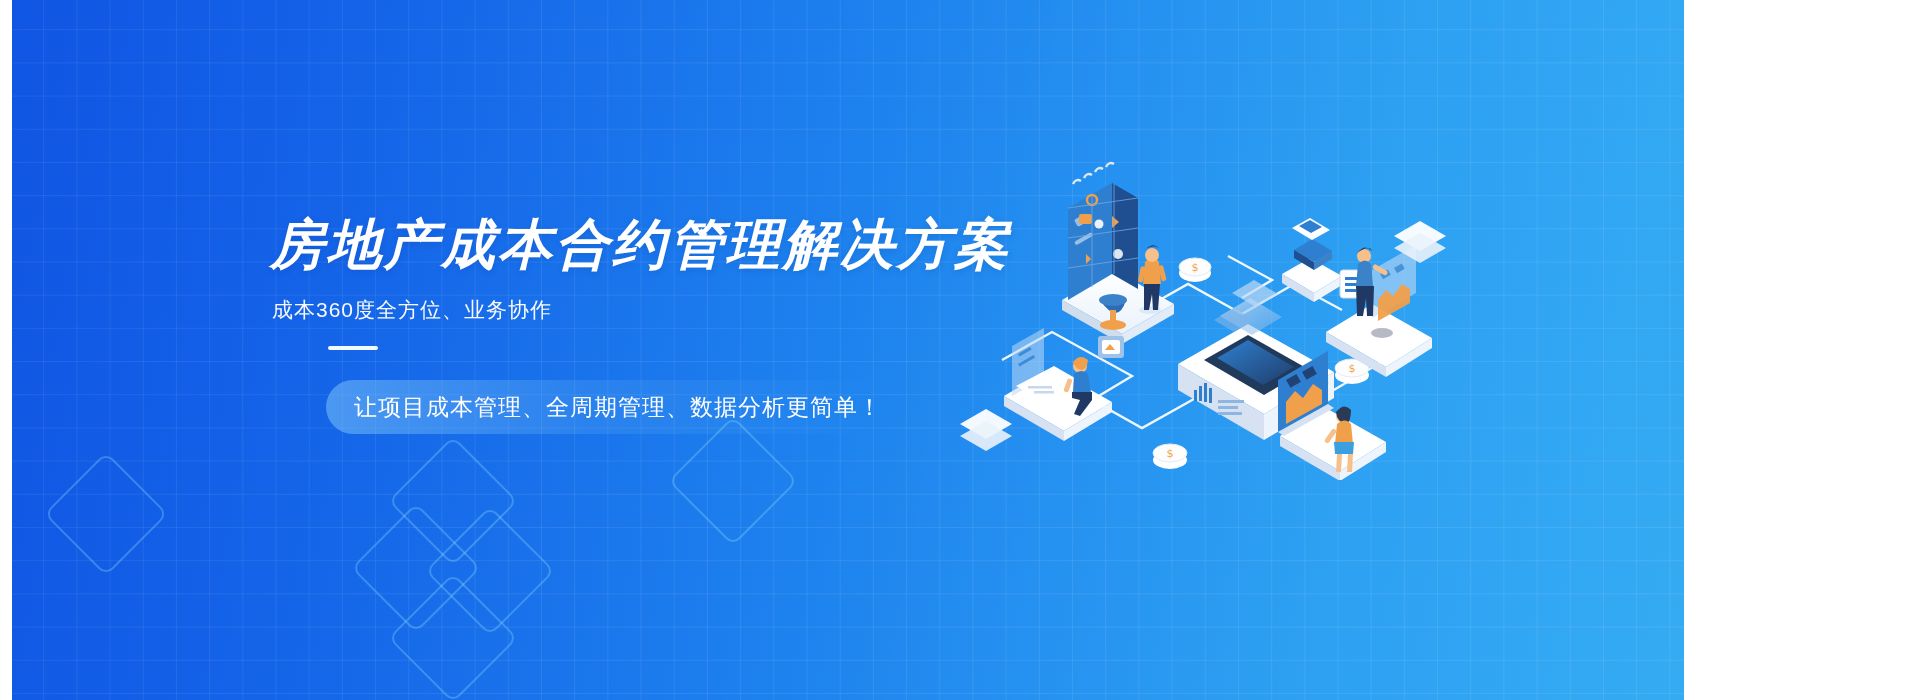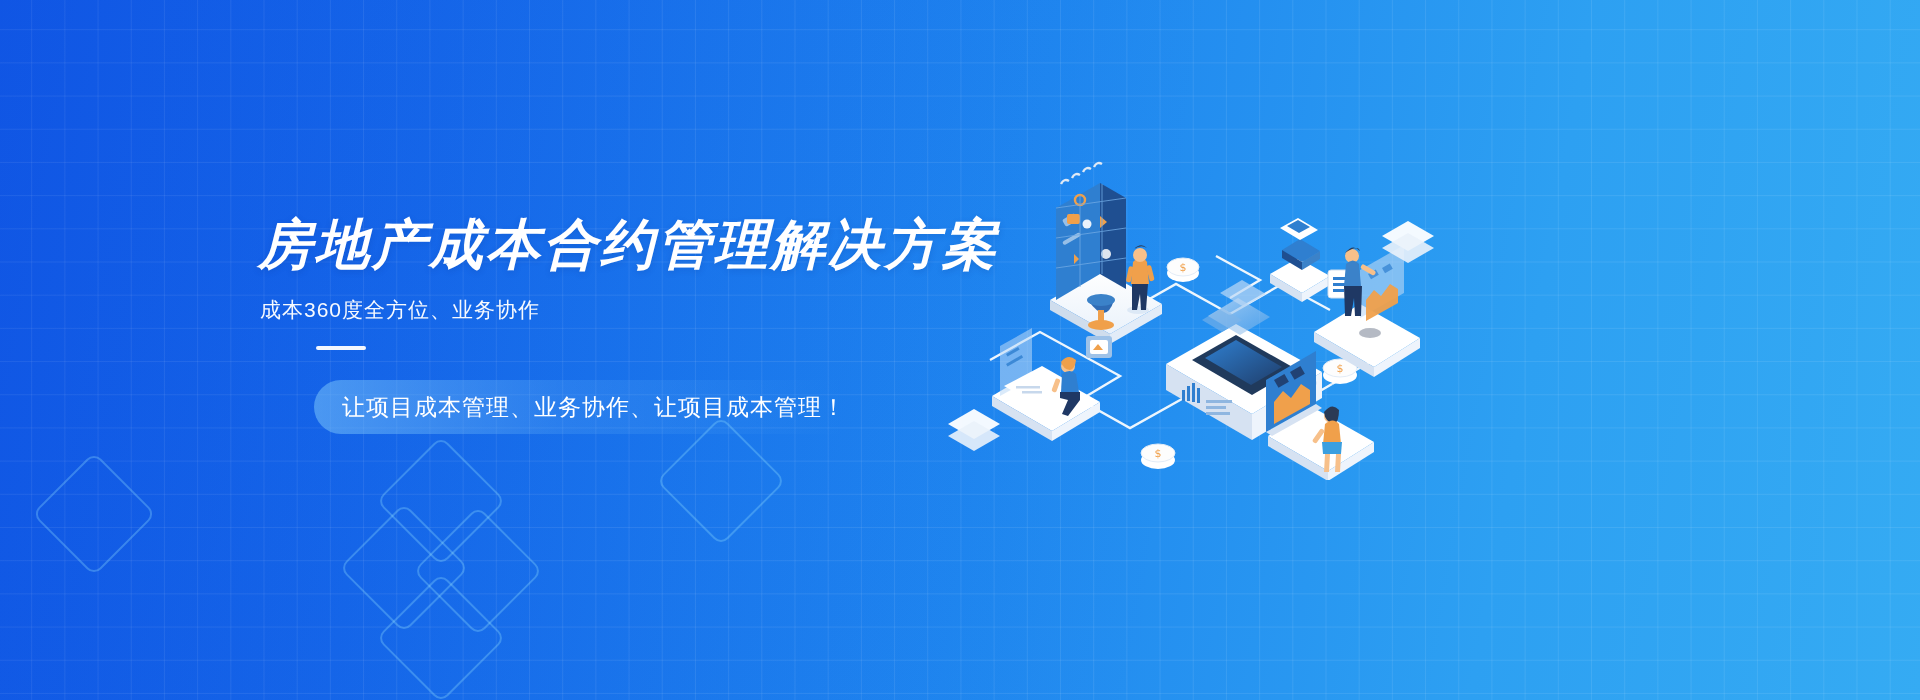--- a/index.html
+++ b/index.html
@@ -1,22 +1,23 @@
 <!DOCTYPE html>
 <html><head>
 <meta charset="utf-8">
 <style>
   html,body{margin:0;padding:0;}
   body{
     width:1920px;height:700px;overflow:hidden;
     font-family:"Liberation Sans","DejaVu Sans",sans-serif;
   }
   .banner{
-    position:relative;width:1920px;height:700px;overflow:hidden;
+    position:relative;width:1672px;height:700px;overflow:hidden;
     background:linear-gradient(100deg,#1157e6 0%,#1668ea 22%,#1f86ef 52%,#2da0f2 78%,#35abf3 100%);
+    margin-left:12px;
   }
   
   .grid{
     position:absolute;inset:0;
     background-image:
       linear-gradient(to right,rgba(255,255,255,.085) 1px,transparent 1px),
       linear-gradient(to bottom,rgba(255,255,255,.085) 1px,transparent 1px);
     background-size:33.2px 33.2px;
     background-position:-2px -4px;
   }
@@ -76,21 +77,21 @@
     <div class="dia d3"></div>
     <div class="dia d4"></div>
     <div class="dia d5"></div>
     <div class="dia d6"></div>
   </div>
 
   <div class="content">
     <h1 class="title">房地产成本合约管理解决方案</h1>
     <div class="subtitle">成本360度全方位、业务协作</div>
     <div class="divider"></div>
-    <div class="pill">让项目成本管理、业务协作、让项目成本管理！</div>
+    <div class="pill">让项目成本管理、全周期管理、数据分析更简单！</div>
   </div>
 
   <div class="illu">
     <svg width="520" height="330" viewBox="0 0 520 330" xmlns="http://www.w3.org/2000/svg">
       <defs>
         <linearGradient id="plat" x1="0" y1="0" x2="0" y2="1">
           <stop offset="0" stop-color="#ffffff"></stop>
             <stop offset="1" stop-color="#eaf2fb"></stop>
         </linearGradient>
         <linearGradient id="scr" x1="0" y1="0" x2="1" y2="1">

